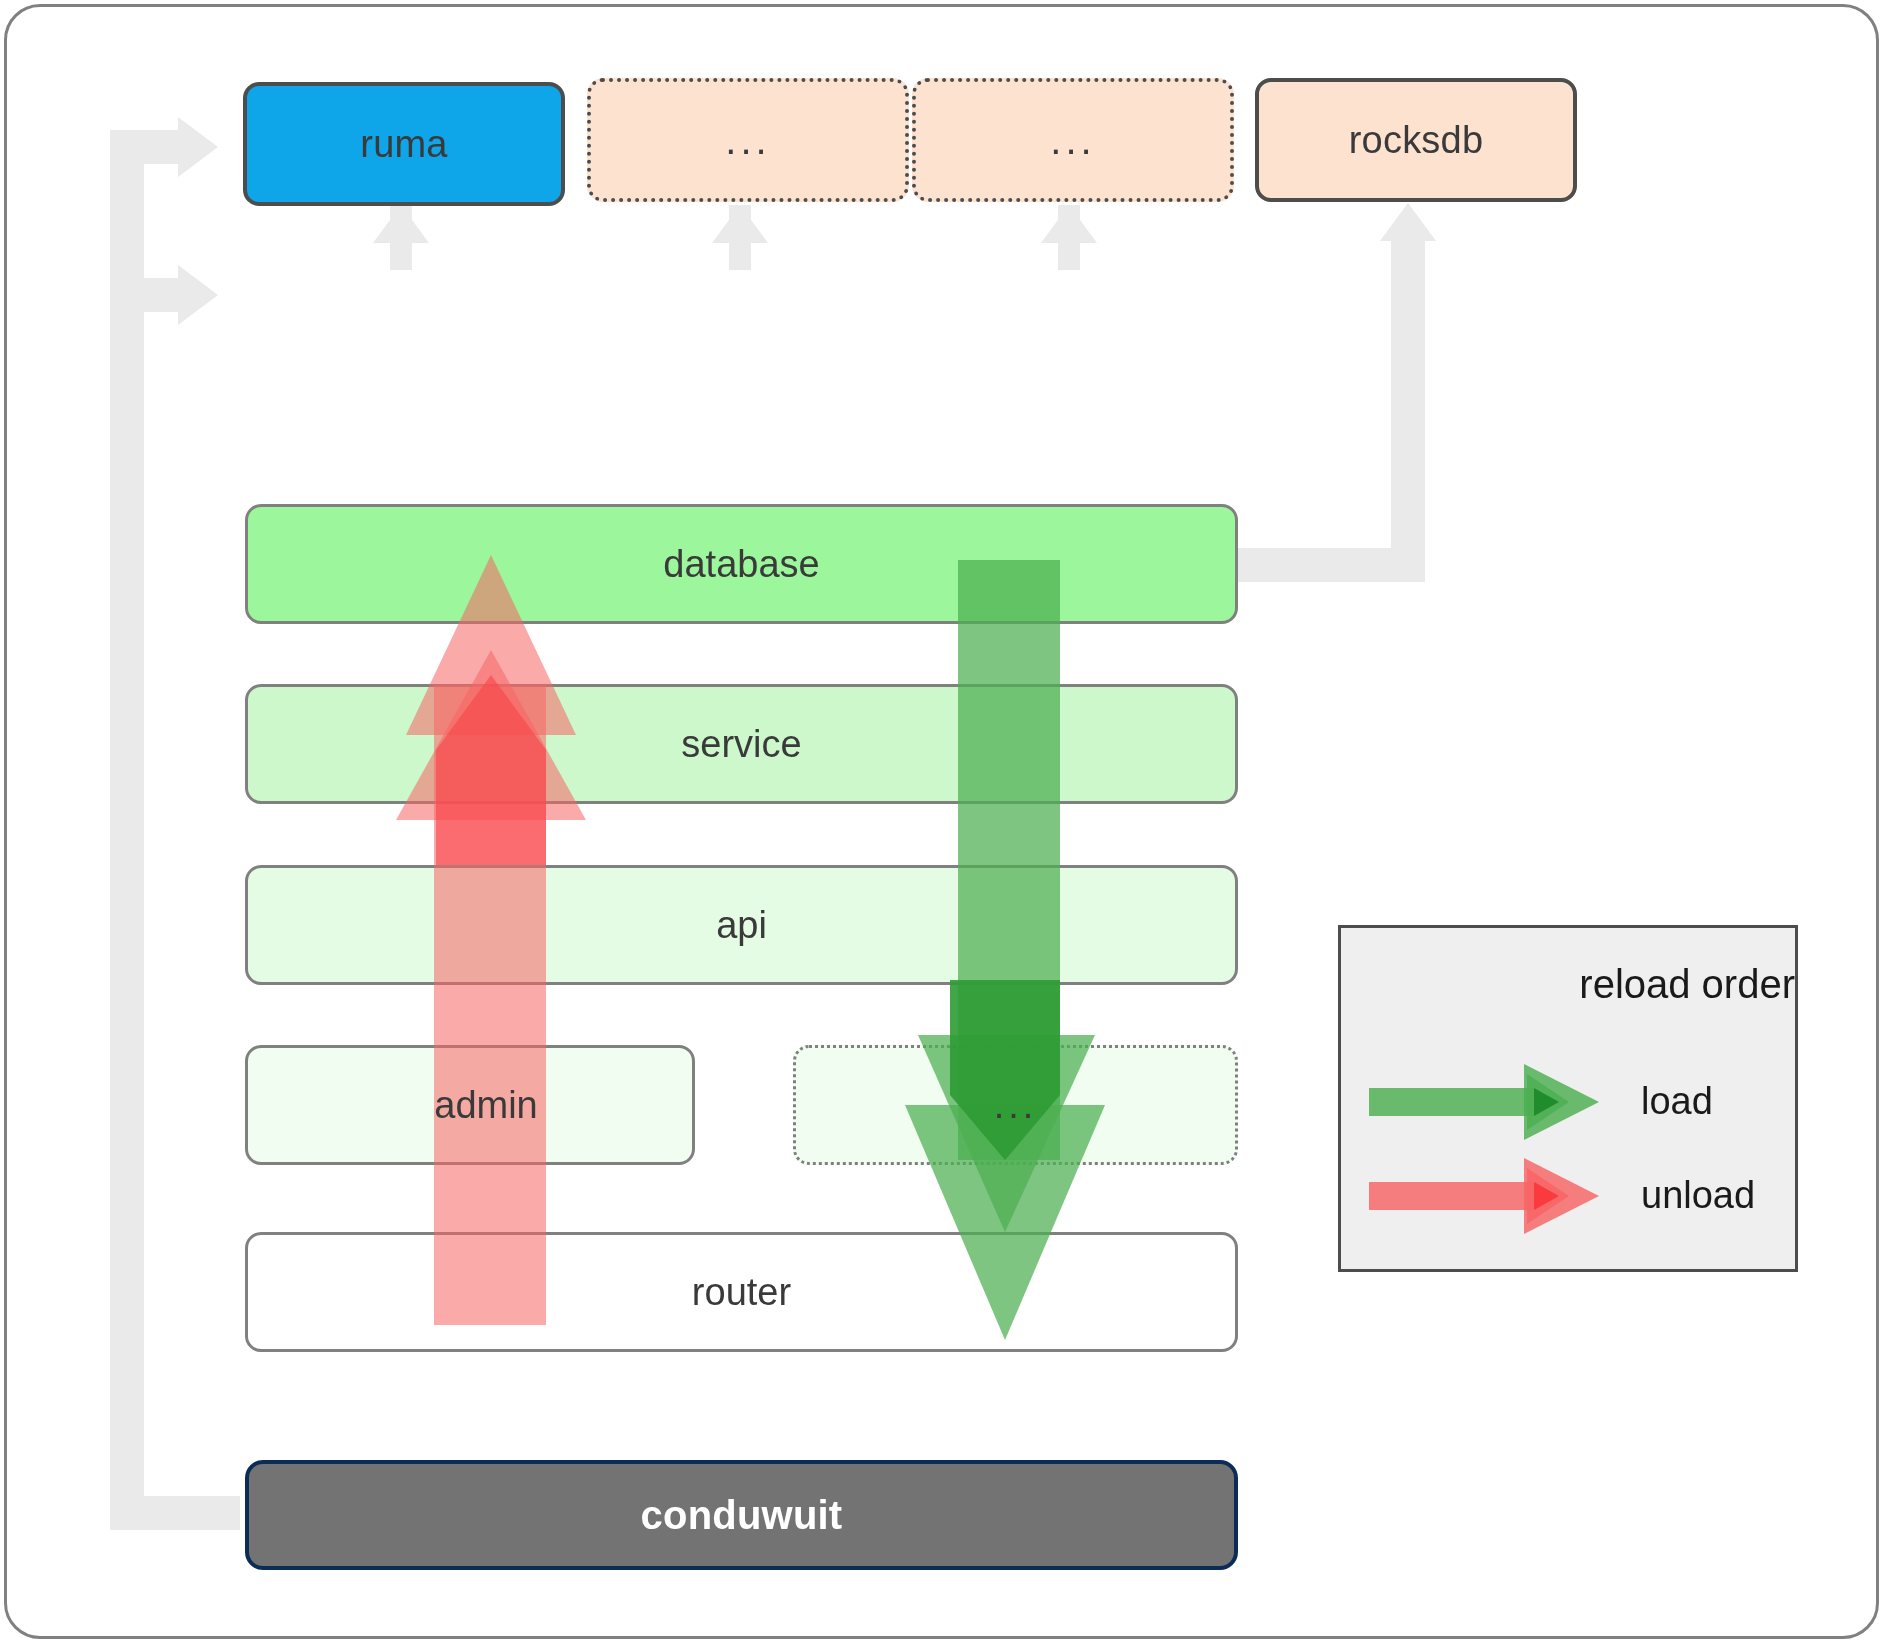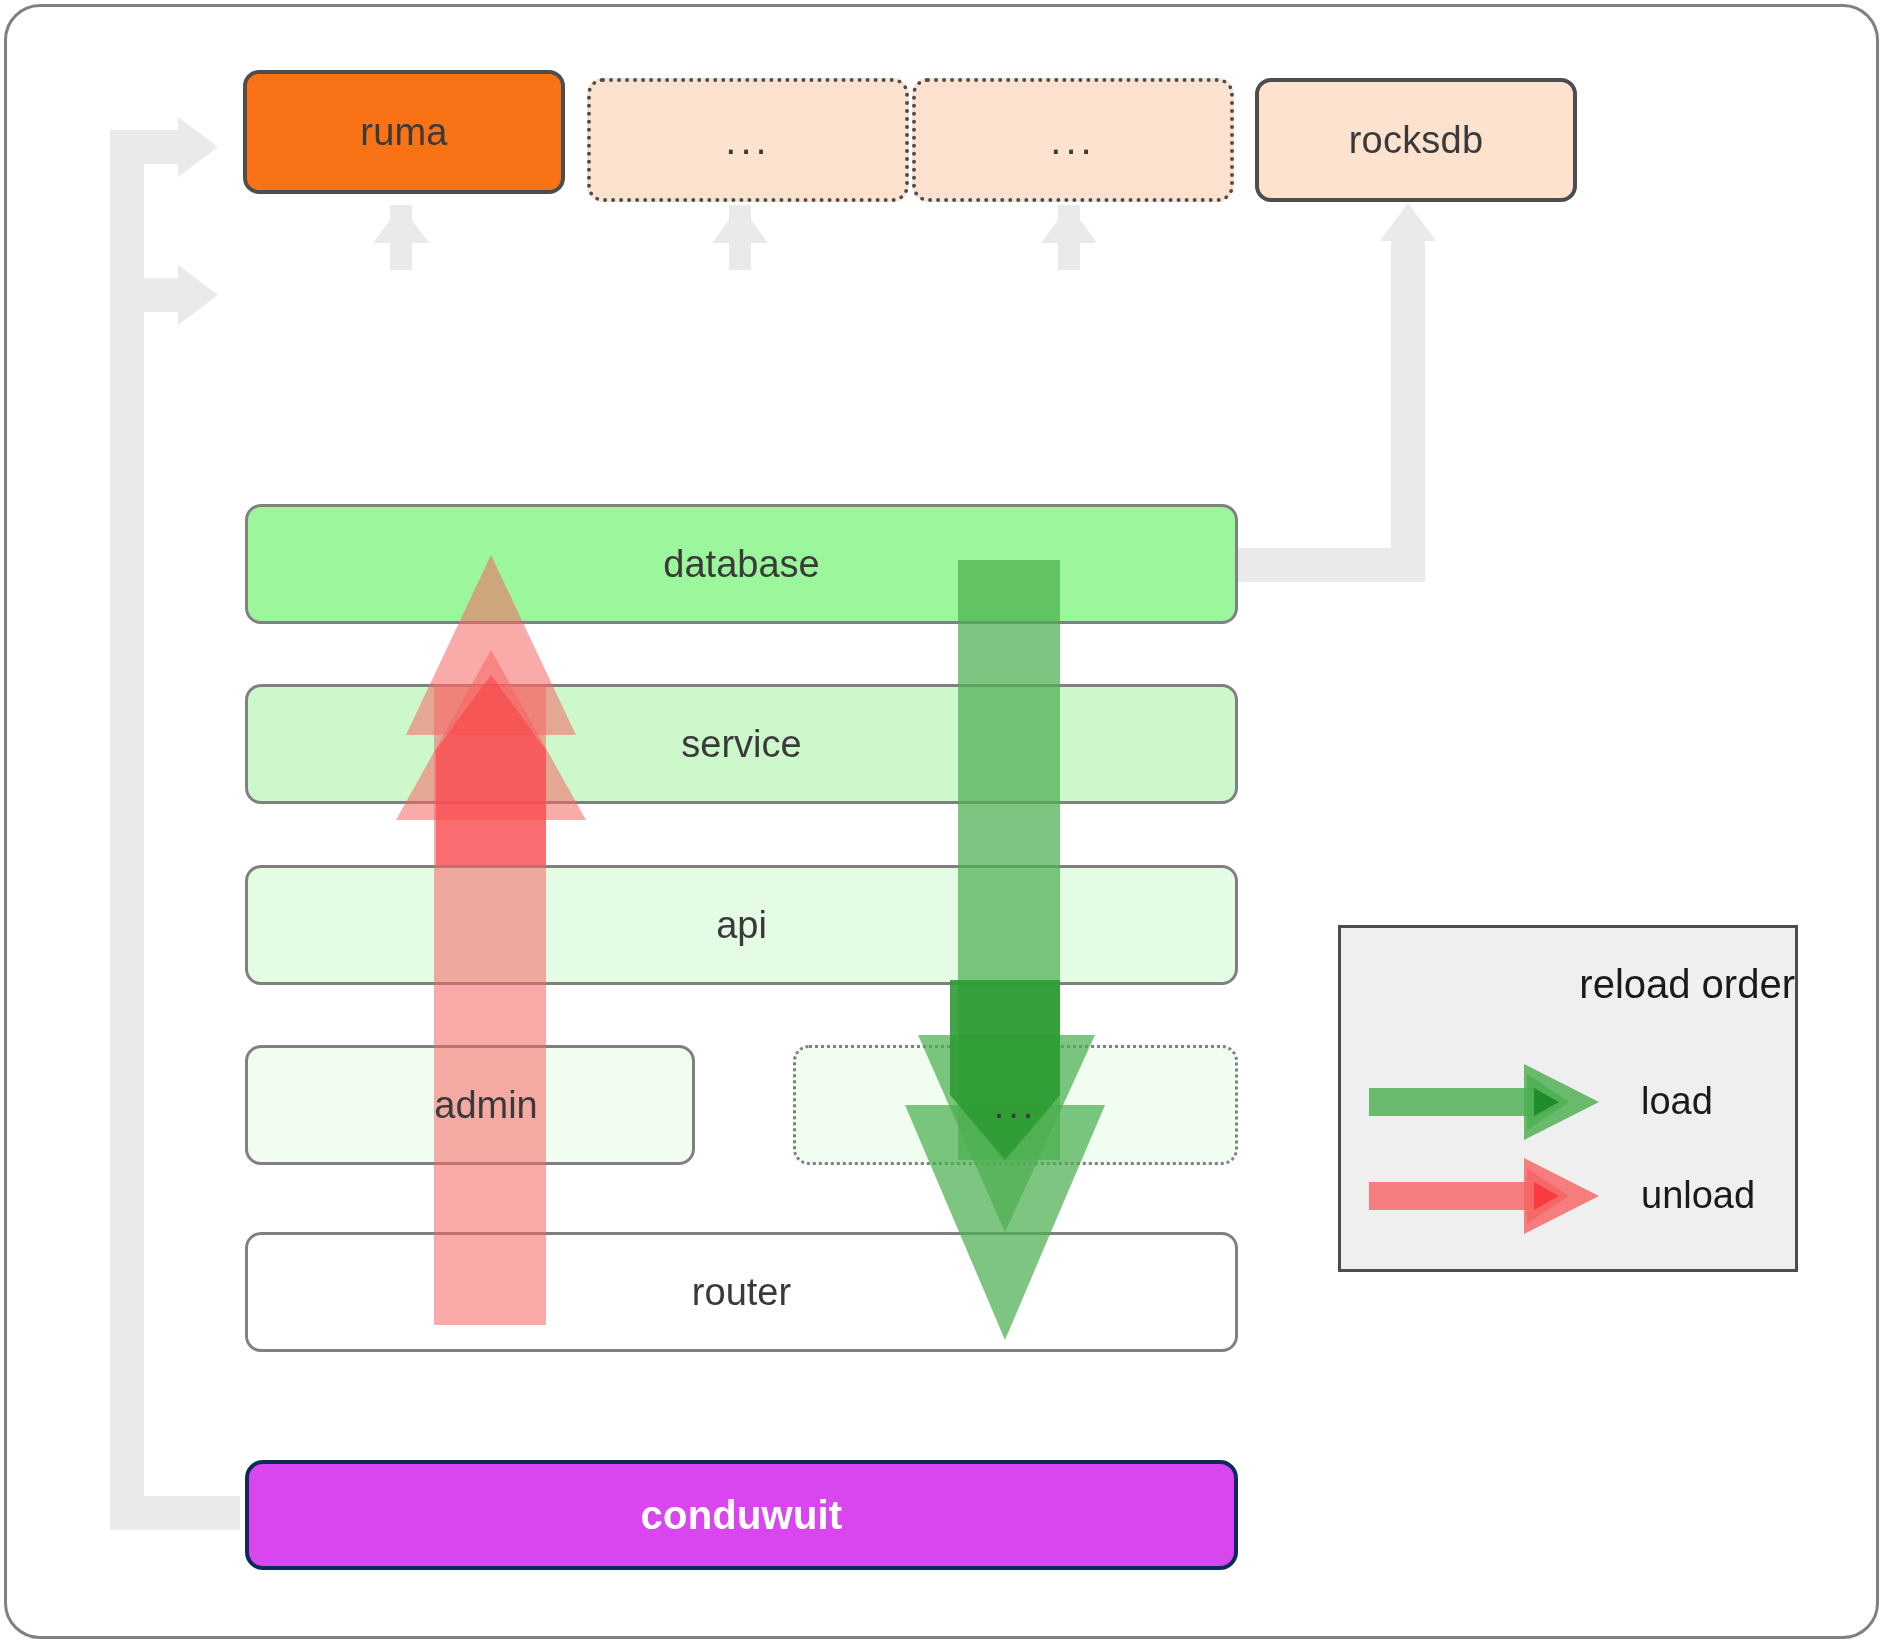--- a/index.html
+++ b/index.html
@@ -123,21 +123,21 @@
   <div class="gray-conn" style="left:729px; top:205px; width:22px; height:65px;"></div>
   <div class="gray-head-up" style="left:712px; top:205px;"></div>
 
   <div class="gray-conn" style="left:1058px; top:205px; width:22px; height:65px;"></div>
   <div class="gray-head-up" style="left:1041px; top:205px;"></div>
 
   <div class="gray-conn" style="left:1230px; top:548px; width:195px; height:34px;"></div>
   <div class="gray-conn" style="left:1391px; top:240px; width:34px; height:330px;"></div>
   <div class="gray-head-up" style="left:1380px; top:203px;"></div>
 
-  <div class="node solid-dark" style="left:243px; top:70px; width:322px; height:124px; background:#f97316;">
+  <div class="node solid-dark" style="left:243px; top:82px; width:322px; height:124px; background:#0ea5e9;">
     <span class="lbl">ruma</span>
   </div>
 
   <div class="node dotted-dark" style="left:587px; top:78px; width:322px; height:124px; background:#fde2d0;">
     <span class="lbl ellipsis">...</span>
   </div>
 
   <div class="node dotted-dark" style="left:912px; top:78px; width:322px; height:124px; background:#fde2d0;">
     <span class="lbl ellipsis">...</span>
   </div>
@@ -189,21 +189,21 @@
     </svg>
   </div>
 
   <div class="stack-label" style="left:245px; top:504px; width:993px; height:120px; display:flex; align-items:center; justify-content:center;">database</div>
   <div class="stack-label" style="left:245px; top:684px; width:993px; height:120px; display:flex; align-items:center; justify-content:center;">service</div>
   <div class="stack-label" style="left:245px; top:865px; width:993px; height:120px; display:flex; align-items:center; justify-content:center;">api</div>
   <div class="stack-label" style="left:245px; top:1045px; width:450px; height:120px; display:flex; align-items:center; justify-content:center;margin-left:16px;">admin</div>
   <div class="stack-label ellipsis" style="left:793px; top:1045px; width:445px; height:120px; display:flex; align-items:center; justify-content:center;">...</div>
   <div class="stack-label" style="left:245px; top:1232px; width:993px; height:120px; display:flex; align-items:center; justify-content:center;border-radius:10px;">router</div>
 
-  <div class="node" style="left:245px; top:1460px; width:993px; height:110px; background:#d946ef; border:4px solid #0a2c56; border-radius:18px; color:#ffffff; font-weight:bold; font-size:40px;">
+  <div class="node" style="left:245px; top:1460px; width:993px; height:110px; background:#737373; border:4px solid #0a2c56; border-radius:18px; color:#ffffff; font-weight:bold; font-size:40px;">
     <span class="lbl">conduwuit</span>
   </div>
 
   <div class="legend" style="left:1338px; top:925px; width:460px; height:347px;">
     <div class="legend-title">reload order</div>
 
     <div class="big-arrow" style="left:28px; top:132px; width:230px; height:80px;">
       <svg width="230" height="80" viewBox="0 0 230 80">
         <rect x="0" y="28" width="165" height="28" fill="#4caf50" opacity="0.82"></rect>
         <polygon points="230,42 155,80 155,4" fill="#4caf50" opacity="0.82"></polygon>

